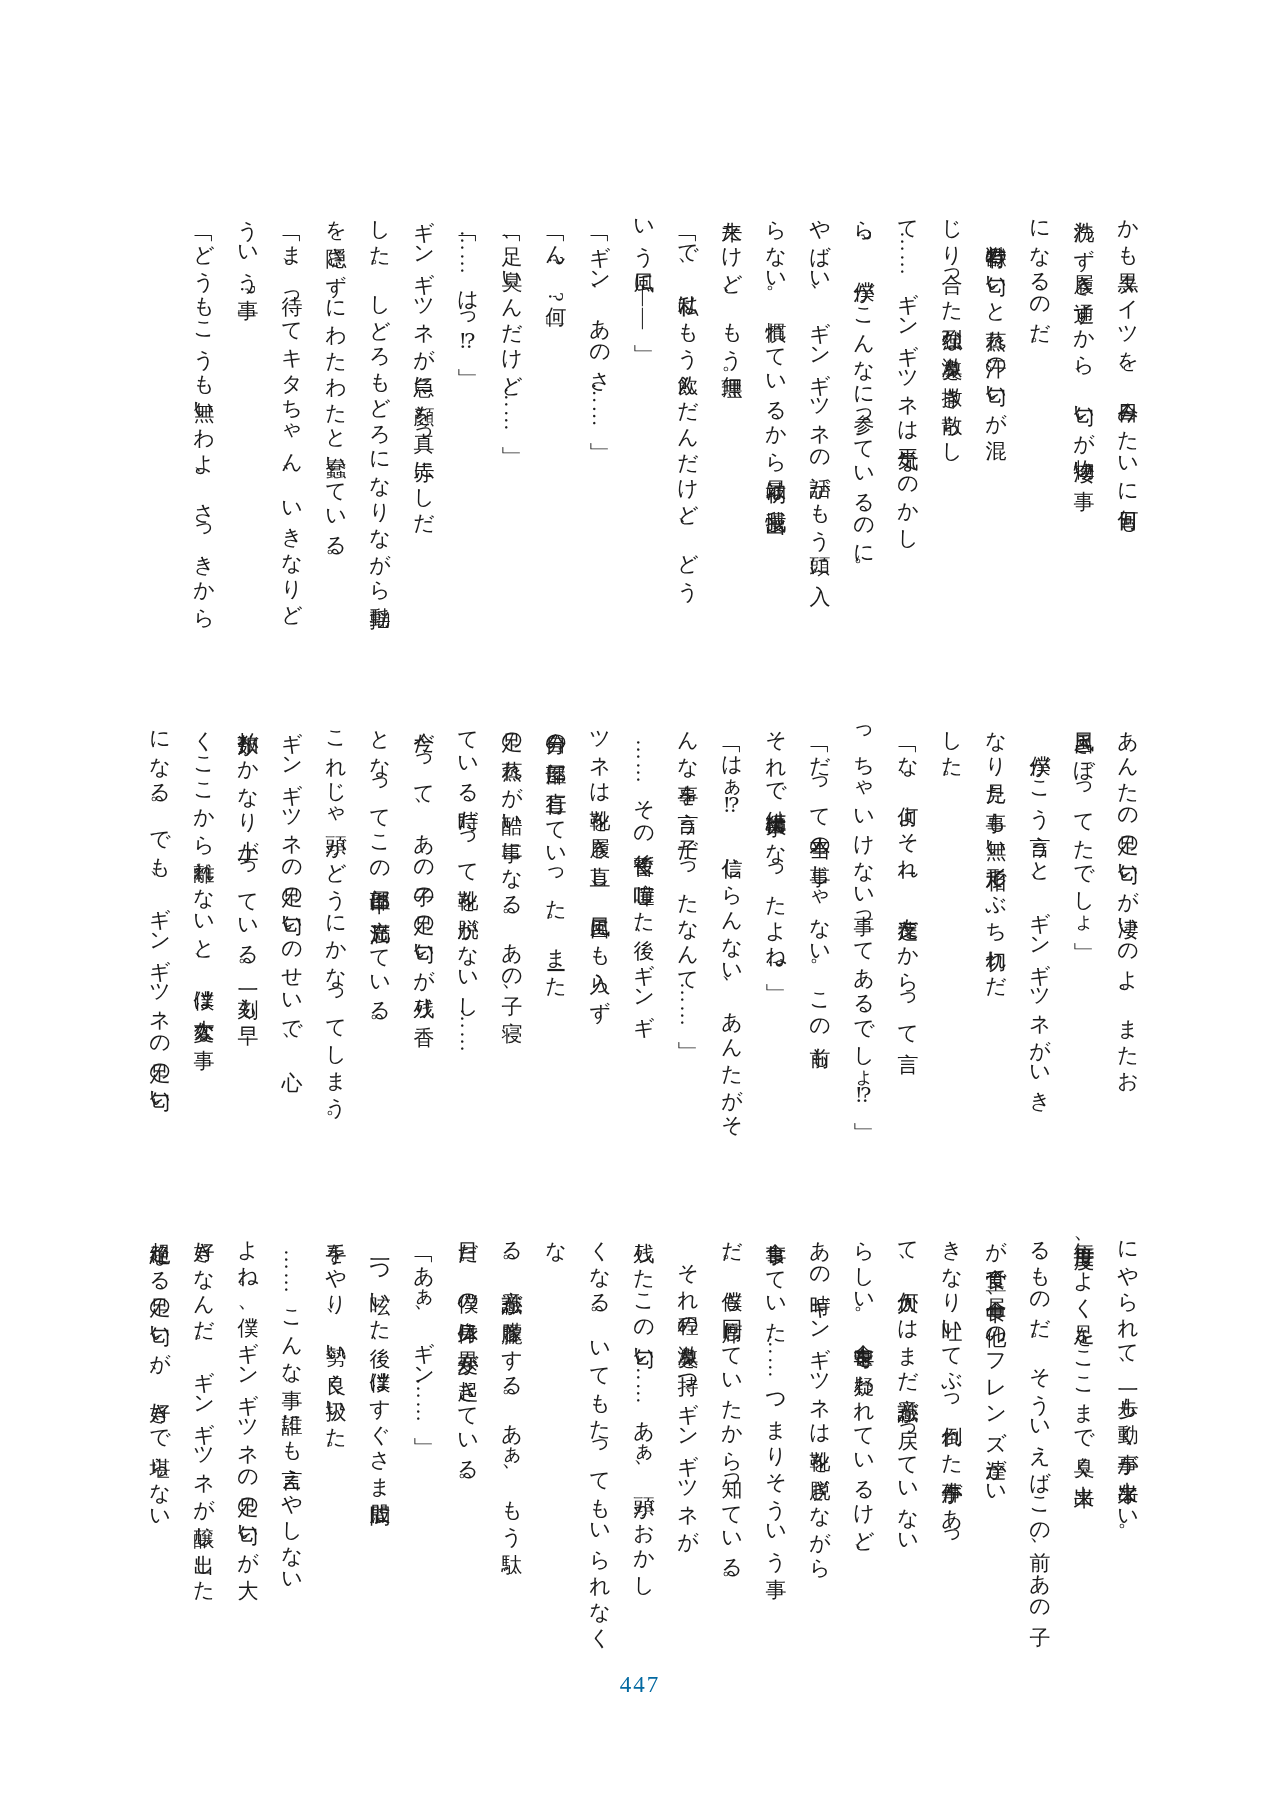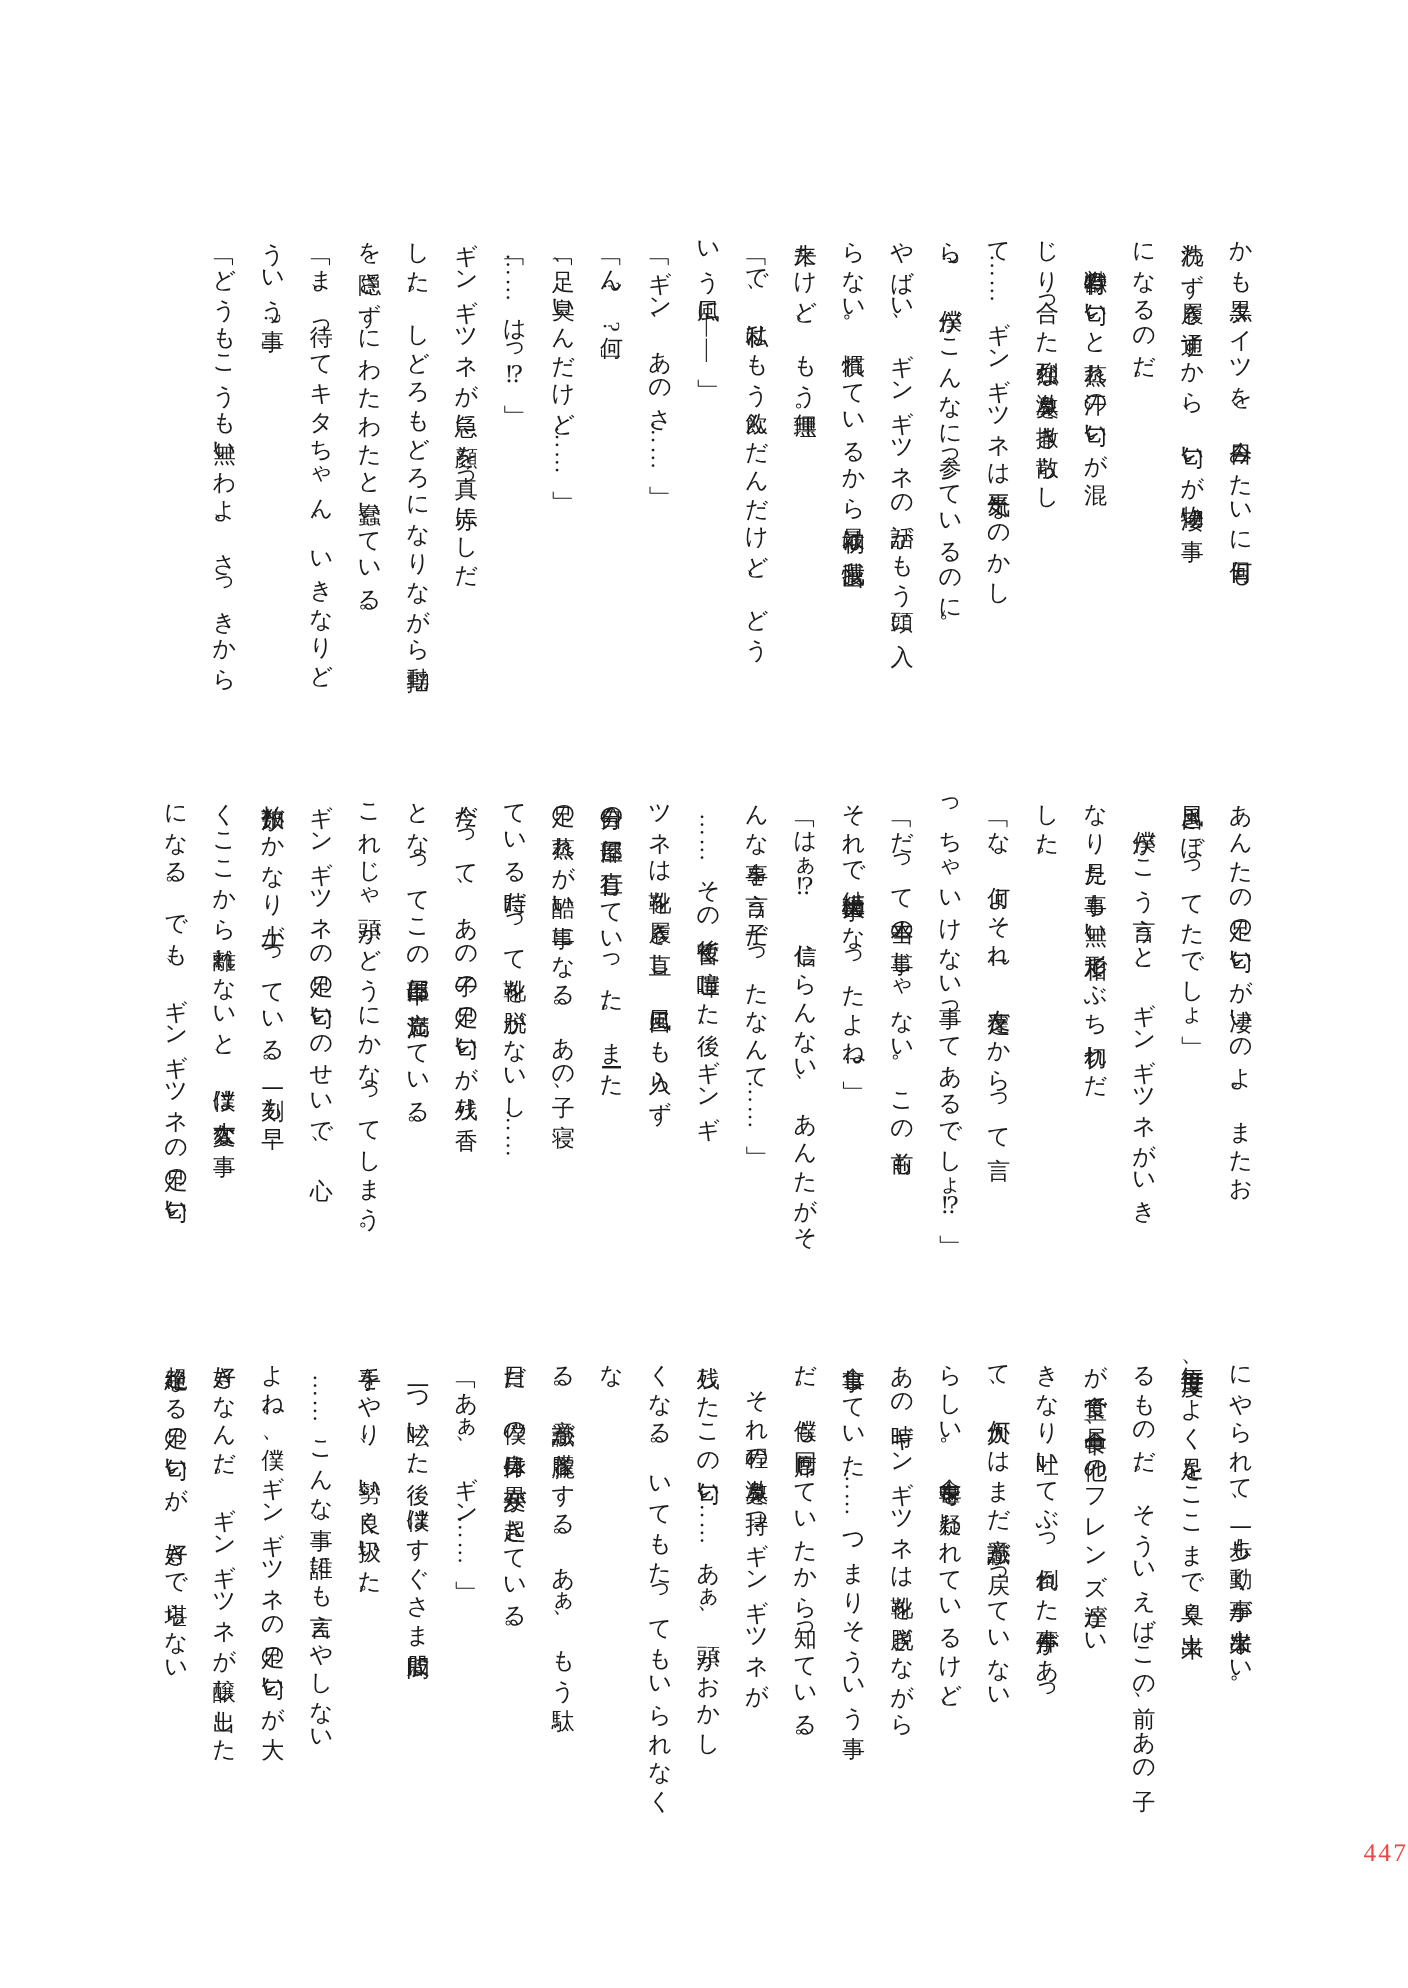--- a/index.html
+++ b/index.html
@@ -33,24 +33,24 @@
     padding-top: 23px;        
   }
   #band-top    { top: 205px;  height: 422px; }
   #band-middle { top: 716px;  height: 420px; }
   #band-bottom { top: 1226px; height: 430px; }
   .page-number {
     position: absolute;
     top: 1672px;
     left: 0;
     width: 100%;
-    text-align: right;
+    text-align: center;
     font-size: 23px;
     letter-spacing: 2px;
-    color: #ef4444;
+    color: #0369a1;
   }
 </style>
 </head>
 <body>
 
 <div id="band-top" class="band">
     <p class="col">かも黒タイツを、今日みたいに何日も</p>
     <p class="col">洗わず履き通すから、匂いが物凄い事</p>
     <p class="col">になるのだ。</p>
     <p class="col indent">獣特有の匂いと蒸れ汗の匂いが混</p>

